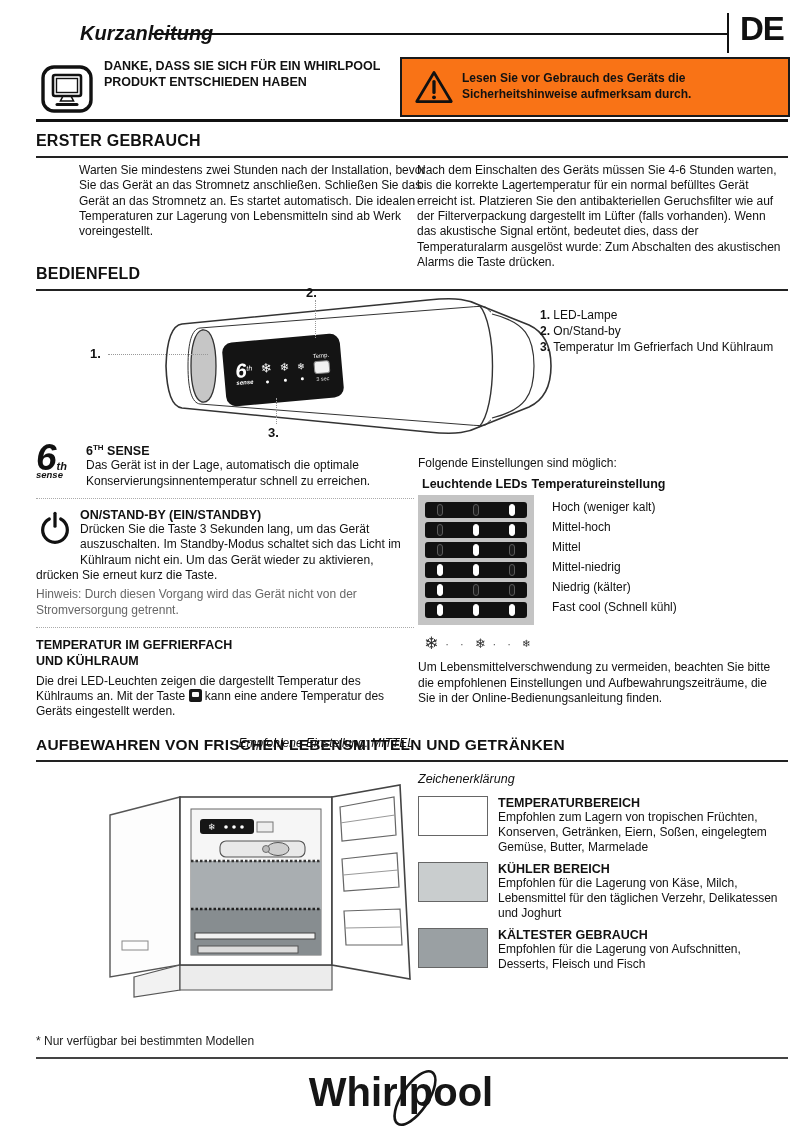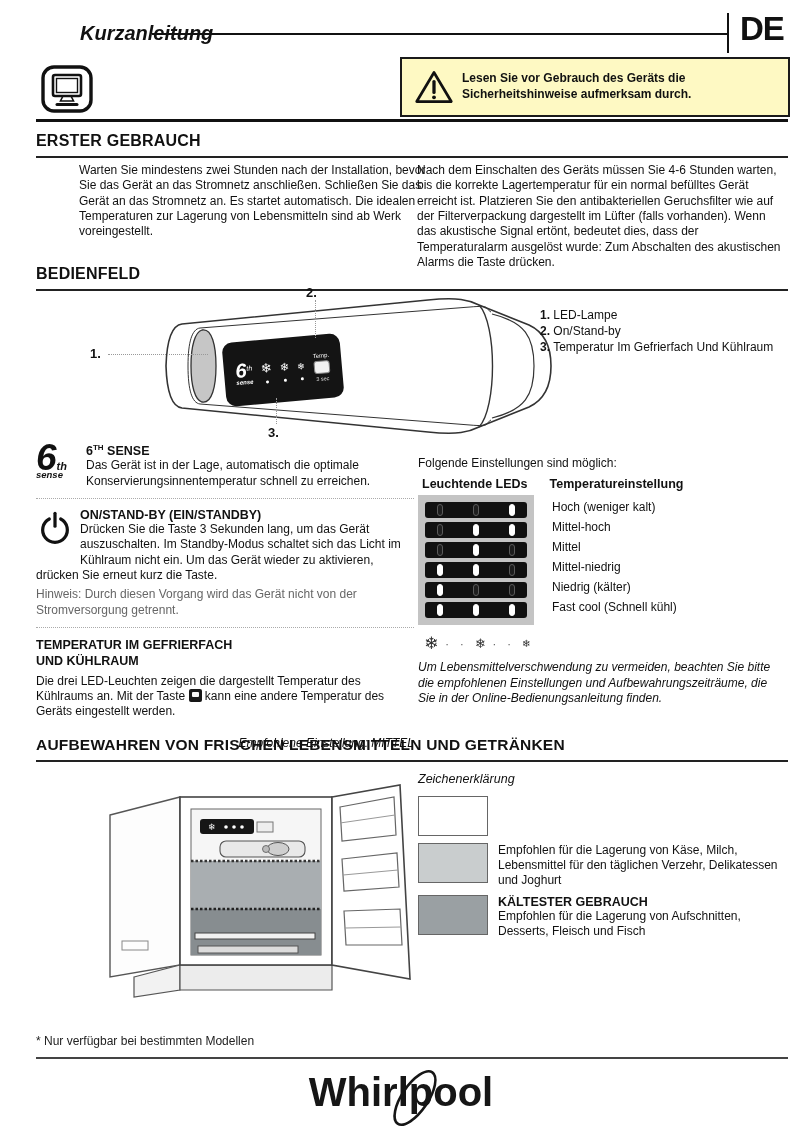--- a/index.html
+++ b/index.html
@@ -11,21 +11,21 @@
   .header-line { position:absolute; left:152px; top:33px; width:575px; height:2px; background:#111; }
   .header-vbar { position:absolute; left:727px; top:13px; width:2px; height:40px; background:#111; }
   .lang-code { position:absolute; left:740px; top:10px; font-size:33px; font-weight:bold; letter-spacing:-1px; }
 
   
   .monitor-badge { position:absolute; left:40px; top:62px; }
   .thanks-block { position:absolute; left:104px; top:58px; width:300px; }
   .thanks-title { font-size:12.5px; font-weight:bold; line-height:1.3; }
   .thanks-body { font-size:12px; line-height:1.32; margin-top:2px; }
   .thanks-body b { font-weight:bold; }
-  .warning-box { position:absolute; left:400px; top:57px; width:390px; height:60px; background:#fef9c3; border:2px solid #1a1a1a; display:flex; align-items:center; padding:6px 10px; }
+  .warning-box { position:absolute; left:400px; top:57px; width:390px; height:60px; background:#f97316; border:2px solid #1a1a1a; display:flex; align-items:center; padding:6px 10px; }
   .warning-icon { flex:0 0 44px; display:flex; justify-content:center; }
   .warning-text { font-size:12px; font-weight:bold; line-height:1.3; padding-left:6px; }
 
   .thick-rule { position:absolute; left:36px; top:119px; width:752px; height:3px; background:#111; }
 
   
   .section-title { position:absolute; font-size:16px; font-weight:bold; letter-spacing:0.2px; }
   .thin-rule { position:absolute; height:2px; background:#222; width:752px; left:36px; }
 
   .body-col { position:absolute; font-size:12px; line-height:1.28; }
@@ -65,33 +65,33 @@
   .sense-logo .sense { display:block; font-size:9.5px; font-weight:bold; font-style:italic; margin-top:-2px; }
   .power-wrap { float:left; width:40px; margin:2px 4px 2px 0; }
   .inline-btn { display:inline-block; width:13px; height:13px; background:#161616; border-radius:2px; vertical-align:-2px; position:relative; }
   .inline-btn::after { content:""; position:absolute; left:3px; top:3px; width:7px; height:5px; background:#f5f5f5; border-radius:1px; }
   .recommend { font-size:12px; font-style:italic; margin-top:16px;text-align:right; }
   .temp-title { font-size:12.5px; font-weight:bold; line-height:1.3; margin-bottom:4px; }
 
   
   .right-col { position:absolute; left:418px; top:456px; width:370px; }
   .settings-intro { font-size:12px; margin-bottom:7px; }
-  .settings-header { font-size:12.5px; font-weight:bold; display:flex; gap:22px; margin-bottom:4px; padding-left:4px; }
+  .settings-header { font-size:12.5px; font-weight:bold; display:flex; gap:4px; margin-bottom:4px; padding-left:4px; }
   .settings-table { display:flex; }
   .led-panel { width:116px; background:#c4c4c4; padding:7px; }
   .led-row { width:102px; height:16px; background:#111; border-radius:3px; display:flex; justify-content:space-between; align-items:center; padding:0 12px; margin-bottom:4px; }
   .led-row:last-child { margin-bottom:0; }
   .led { width:6px; height:12px; border-radius:3px; background:#1e1e1e; border:1px solid #5a5a5a; }
   .led.on { background:#fff; border-color:#fff; }
   .led-labels { margin-left:18px; padding-top:5px; }
   .led-label { height:20px; font-size:12px; }
   .flake-scale { margin:8px 0 6px 6px; color:#333; display:flex; align-items:center; gap:7px; }
   .fs1 { font-size:17px; } .fs2 { font-size:13px; } .fs3 { font-size:10px; }
   .fs-dots { font-size:11px; letter-spacing:4px; color:#555; }
-  .settings-note { font-size:12px; font-style:italic; line-height:1.3; width:368px; }
+  .settings-note { font-size:12px; line-height:1.3; width:368px; }
 
   
   .fridge-svg { position:absolute; left:100px; top:783px; }
   .zeichen-title { position:absolute; left:418px; top:772px; font-size:12.5px; font-weight:normal; font-style:italic; }
   .zones { position:absolute; left:418px; top:796px; width:372px; }
   .zone-item { display:flex; margin-bottom:7px; }
   .zone-box { flex:0 0 70px; height:40px; border:1px solid #666; margin-right:10px; }
   .zone-text { flex:1; }
   .zone-name { font-size:12.5px; font-weight:bold; }
   .zone-desc { font-size:12px; line-height:1.25; }
@@ -114,20 +114,24 @@
   <div class="monitor-badge">
     <svg width="54" height="54" viewBox="0 0 54 54">
       <rect x="3" y="5" width="48" height="44" rx="11" fill="none" stroke="#111" stroke-width="3.4"></rect>
       <rect x="13" y="13" width="28" height="21" rx="2" fill="none" stroke="#111" stroke-width="2.6"></rect>
       <rect x="16.5" y="16.5" width="21" height="14" fill="none" stroke="#111" stroke-width="1.4"></rect>
       <path d="M 23,34 L 31,34 L 33.5,39 L 20.5,39 Z" fill="none" stroke="#111" stroke-width="1.6"></path>
       <line x1="17" y1="42.5" x2="37" y2="42.5" stroke="#111" stroke-width="3" stroke-linecap="round"></line>
     </svg>
   </div>
   <div class="thanks-block">
+    <div class="thanks-title">
+      <span>DANKE, DASS SIE SICH FÜR EIN WHIRLPOOL</span><br>
+      <span>PRODUKT ENTSCHIEDEN HABEN</span>
+    </div>
   </div>
   <div class="warning-box">
     <span class="warning-icon">
       <svg width="40" height="38" viewBox="0 0 44 40">
         <path d="M 22,4 L 41,36 L 3,36 Z" fill="none" stroke="#111" stroke-width="3" stroke-linejoin="round"></path>
         <line x1="22" y1="14" x2="22" y2="26" stroke="#111" stroke-width="3.6" stroke-linecap="round"></line>
         <circle cx="22" cy="31.4" r="2.1" fill="#111"></circle>
       </svg>
     </span>
     <span class="warning-text">Lesen Sie vor Gebrauch des Geräts die Sicherheitshinweise aufmerksam durch.</span>
@@ -318,25 +322,28 @@
     <line x1="240" y1="40" x2="295" y2="32" stroke="#999" stroke-width="1"></line>
     <line x1="243" y1="92" x2="298" y2="87" stroke="#999" stroke-width="1"></line>
     <line x1="245" y1="145" x2="301" y2="144" stroke="#999" stroke-width="1"></line>
   </svg>
 
   <div class="zeichen-title">Zeichenerklärung</div>
   <div class="zones">
     <div class="zone-item">
       <div class="zone-box" style="background: rgb(255, 255, 255);"></div>
       <div class="zone-text">
+        <div class="zone-name">TEMPERATURBEREICH</div>
+        <div class="zone-desc">Empfohlen zum Lagern von tropischen Früchten, Konserven, Getränken, Eiern, Soßen, eingelegtem Gemüse, Butter, Marmelade</div>
       </div>
     </div>
     <div class="zone-item">
       <div class="zone-box" style="background: rgb(201, 205, 206);"></div>
       <div class="zone-text">
+        <div class="zone-name">KÜHLER BEREICH</div>
         <div class="zone-desc">Empfohlen für die Lagerung von Käse, Milch, Lebensmittel für den täglichen Verzehr, Delikatessen und Joghurt</div>
       </div>
     </div>
     <div class="zone-item">
       <div class="zone-box" style="background: rgb(154, 160, 163);"></div>
       <div class="zone-text">
         <div class="zone-name">KÄLTESTER GEBRAUCH</div>
         <div class="zone-desc">Empfohlen für die Lagerung von Aufschnitten, Desserts, Fleisch und Fisch</div>
       </div>
     </div>

